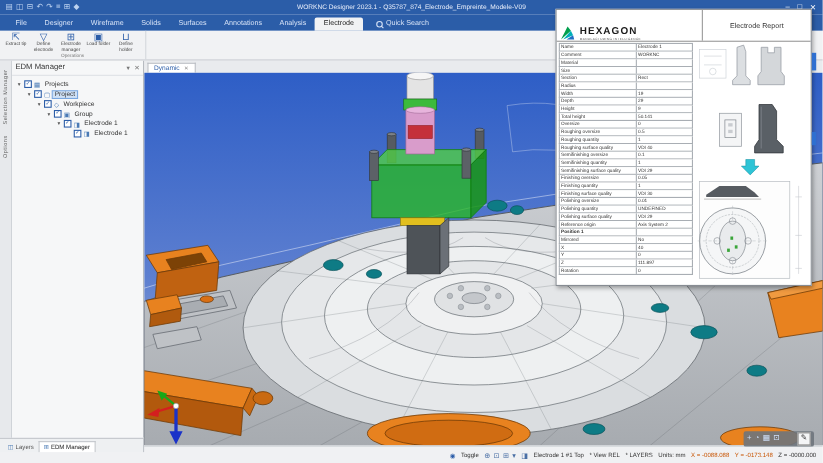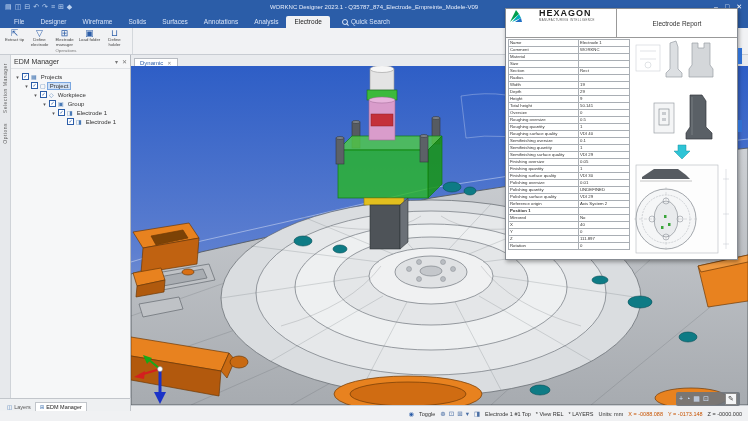--- a/index.html
+++ b/index.html
@@ -61,21 +61,21 @@
   .viewport{position:absolute;left:131px;top:55px;width:617px;height:350px;background:#e9ebee;overflow:hidden;z-index:1}
   .vtabbar{height:11px;display:flex;align-items:flex-end;padding-left:3px}
   .viewtab{background:#fff;border:1px solid #b8bcc2;border-bottom:none;font-size:6px;color:#2b5da8;
            padding:1px 5px 0;display:flex;gap:4px;align-items:center}
   .viewtab .x{color:#888;font-size:5px}
   .scene{position:absolute;left:0;top:11px;width:617px;height:339px;display:block}
   
   .report{position:absolute;left:505px;top:8px;width:233px;height:252px;background:#fff;
           border:1px solid #878c93;box-shadow:1px 2px 4px rgba(0,0,0,.35);z-index:5;box-sizing:border-box}
   .rephead{height:28px;display:flex;border-bottom:1px solid #999}
-  .brand{width:111px;border-right:1px solid #999;display:flex;align-items:flex-start;gap:15px;
+  .brand{width:133px;border-right:1px solid #999;display:flex;align-items:flex-end;gap:3px;
          padding-left:3px;box-sizing:border-box}
   .bname{font-size:9px;font-weight:bold;letter-spacing:1px;color:#1a1a1a;line-height:9px}
   .bsub{font-size:2.8px;color:#555;letter-spacing:.4px}
   .reptitle{flex:1;display:flex;align-items:center;justify-content:center;font-size:6.5px;color:#333}
   .rtable{position:absolute;left:2px;top:30px;width:122px;border-top:1px solid #a9aeb4}
   .rrow{display:flex;height:7px;box-sizing:border-box;border:1px solid #a9aeb4;border-top:none;
         font-size:4.3px;color:#333;line-height:6px;background:#fff}
   .rlabel{width:70px;border-right:1px solid #a9aeb4;padding-left:1px;overflow:hidden;white-space:nowrap;box-sizing:border-box}
   .rvalue{flex:1;padding-left:1px;overflow:hidden;white-space:nowrap}
   .rrow.hdr .rlabel{font-weight:bold}

